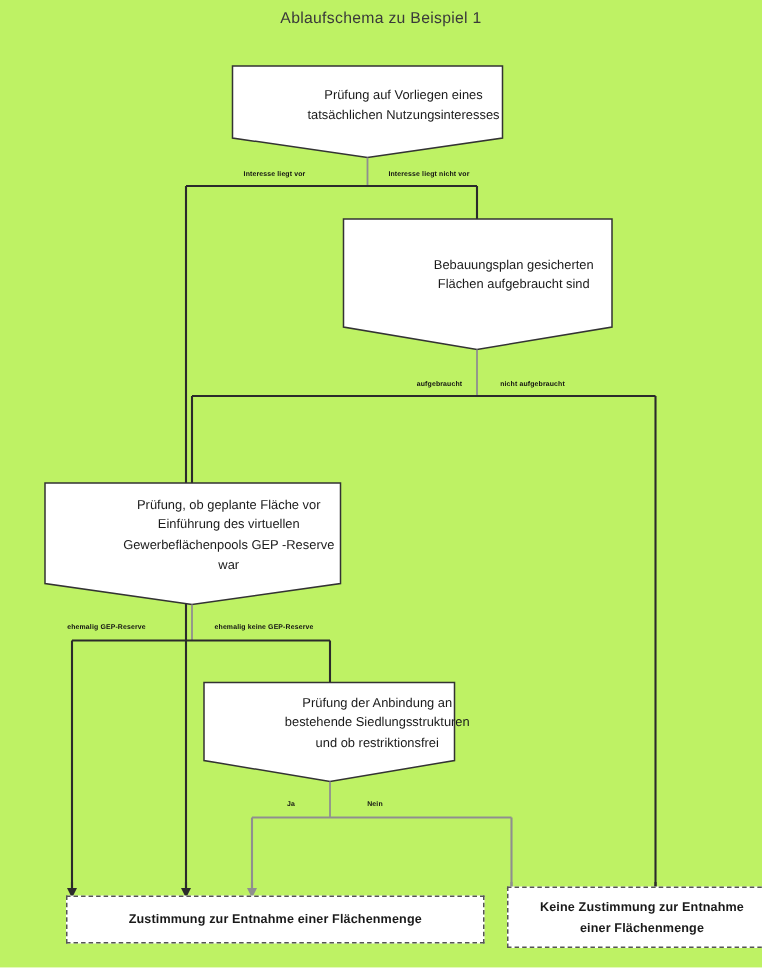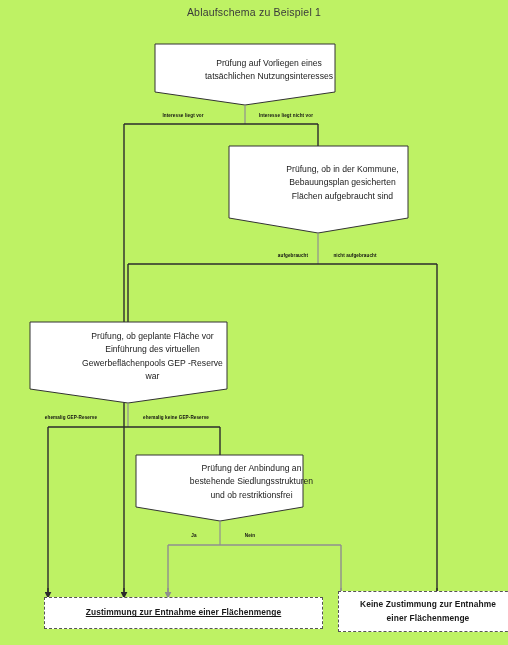--- a/index.html
+++ b/index.html
@@ -145,39 +145,38 @@
     <path d="M 341 588 L 341 598" fill="none" stroke="#8f8f8f" stroke-width="1.4" marker-end="url(#arrowGray)"></path>
     <path d="M 437 588 L 437 598" fill="none" stroke="#2b2b2b" stroke-width="1.4" marker-end="url(#arrowDark)"></path>
   </svg>
 
   <div class="node" style="left:155px; top:44px; width:180px; height:52px;">
     <span class="line">Prüfung auf Vorliegen eines</span>
     <span class="line">tatsächlichen Nutzungsinteresses</span>
   </div>
 
   <div class="node" style="left:229px; top:146px; width:179px; height:74px;">
-    <span class="line">Prüfung, ob in der Kommune,</span>
     <span class="line">Bebauungsplan gesicherten</span>
     <span class="line">Flächen aufgebraucht sind</span>
   </div>
 
   <div class="node" style="left:30px; top:322px; width:197px; height:69px;">
     <span class="line">Prüfung, ob geplante Fläche vor</span>
     <span class="line">Einführung des virtuellen</span>
     <span class="line">Gewerbeflächenpools GEP -Reserve</span>
     <span class="line">war</span>
   </div>
 
   <div class="node" style="left:136px; top:455px; width:167px; height:54px;padding-left:22px;">
     <span class="line">Prüfung der Anbindung an</span>
     <span class="line">bestehende Siedlungsstrukturen</span>
     <span class="line">und ob restriktionsfrei</span>
   </div>
 
-  <div class="node node-terminal" style="left:20px; top:597px; width:279px; height:32px;text-decoration:underline;">
+  <div class="node node-terminal" style="left:20px; top:597px; width:279px; height:32px;">
     <span class="line">Zustimmung zur Entnahme einer Flächenmenge</span>
   </div>
 
   <div class="node node-terminal" style="left:314px; top:591px; width:180px; height:41px;">
     <span class="line">Keine Zustimmung zur Entnahme</span>
     <span class="line">einer Flächenmenge</span>
   </div>
 
   <div class="edge-label" style="left:183px; top:113px;">Interesse liegt vor</div>
 

